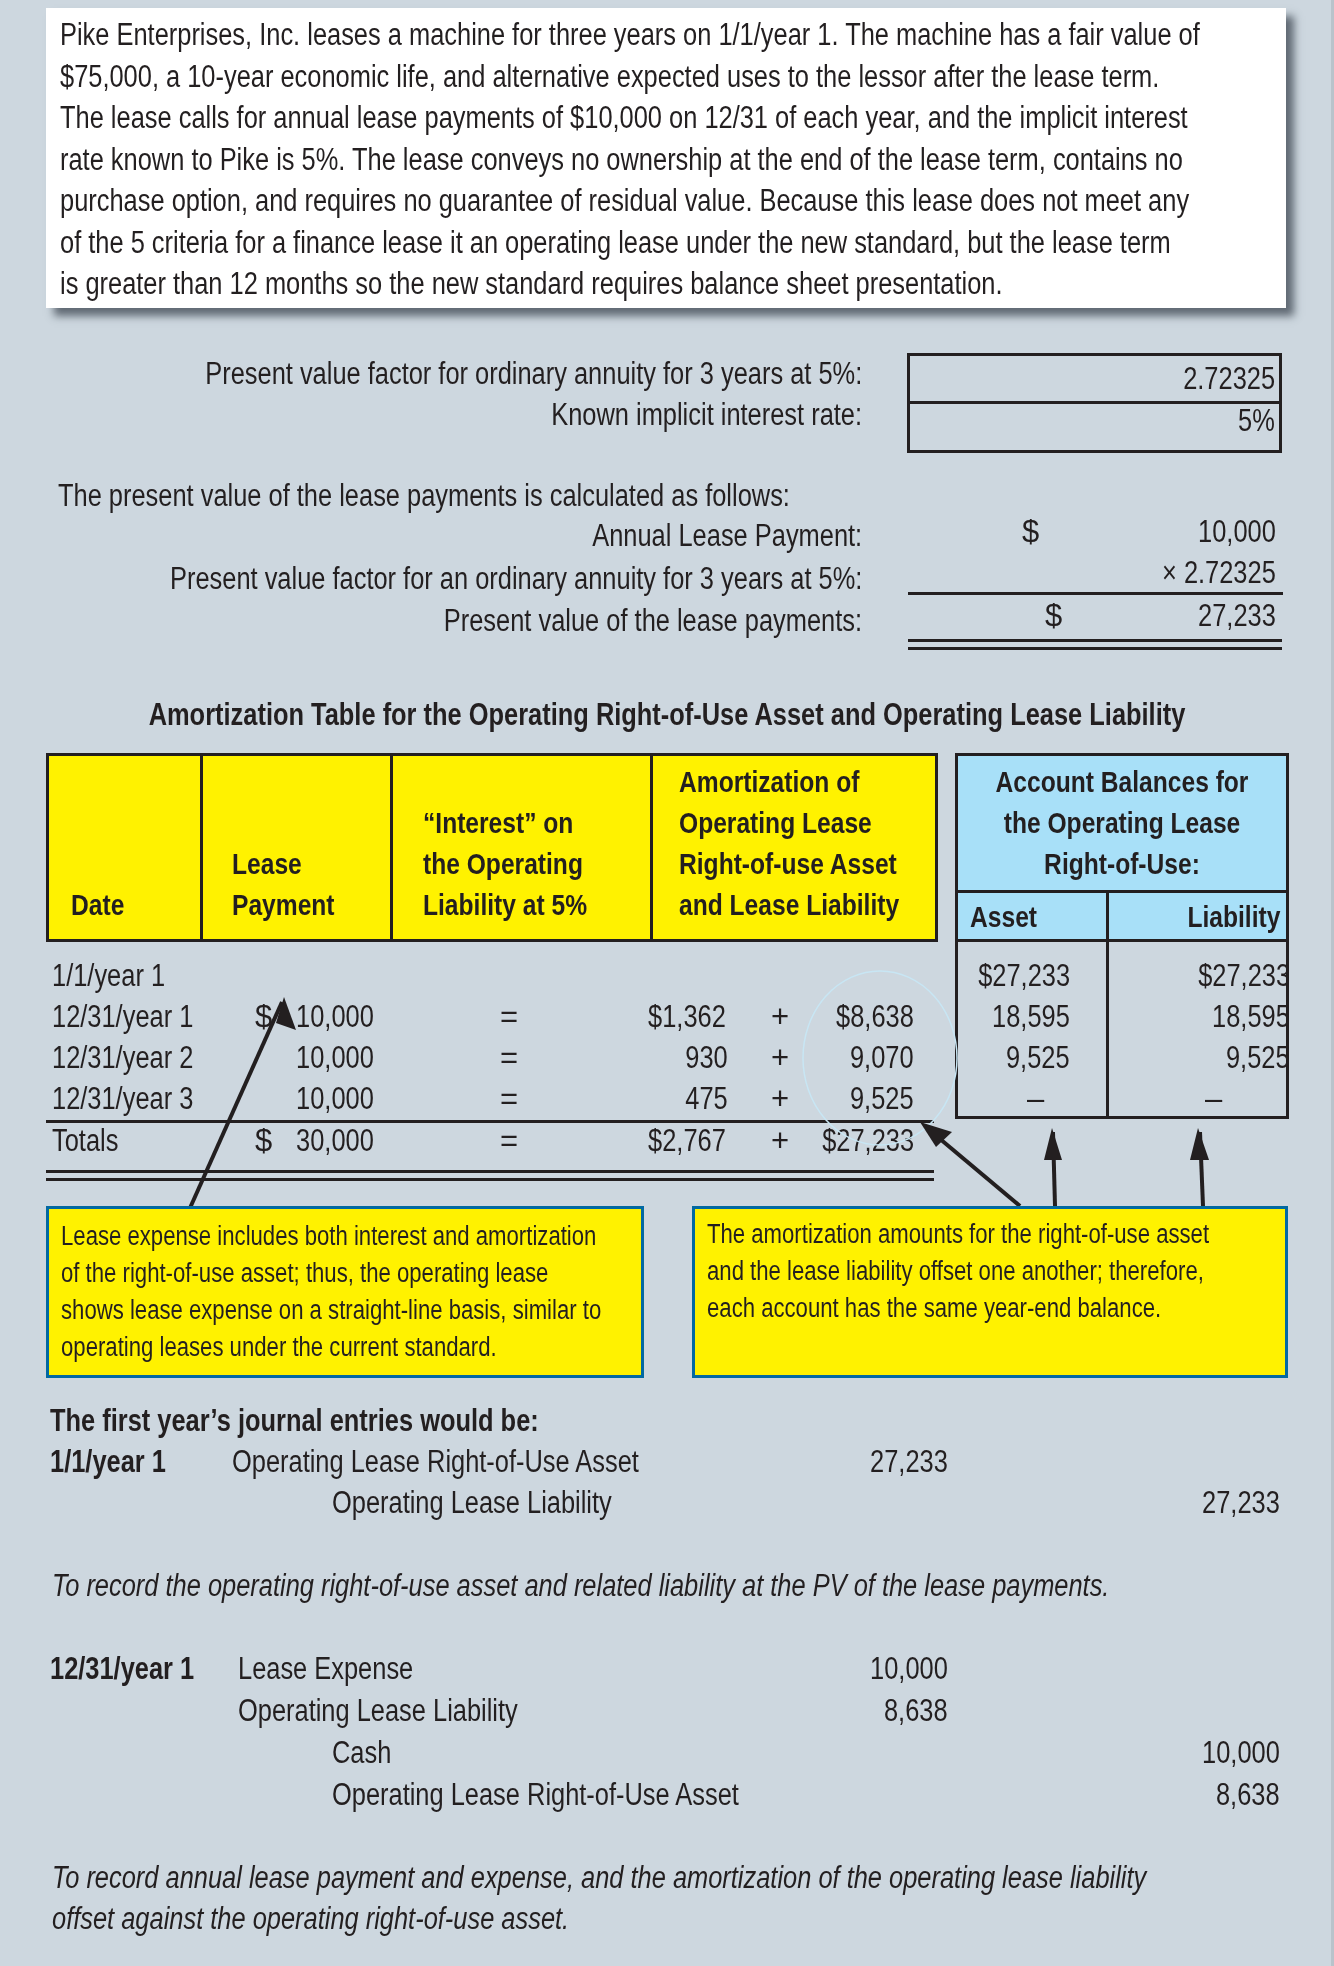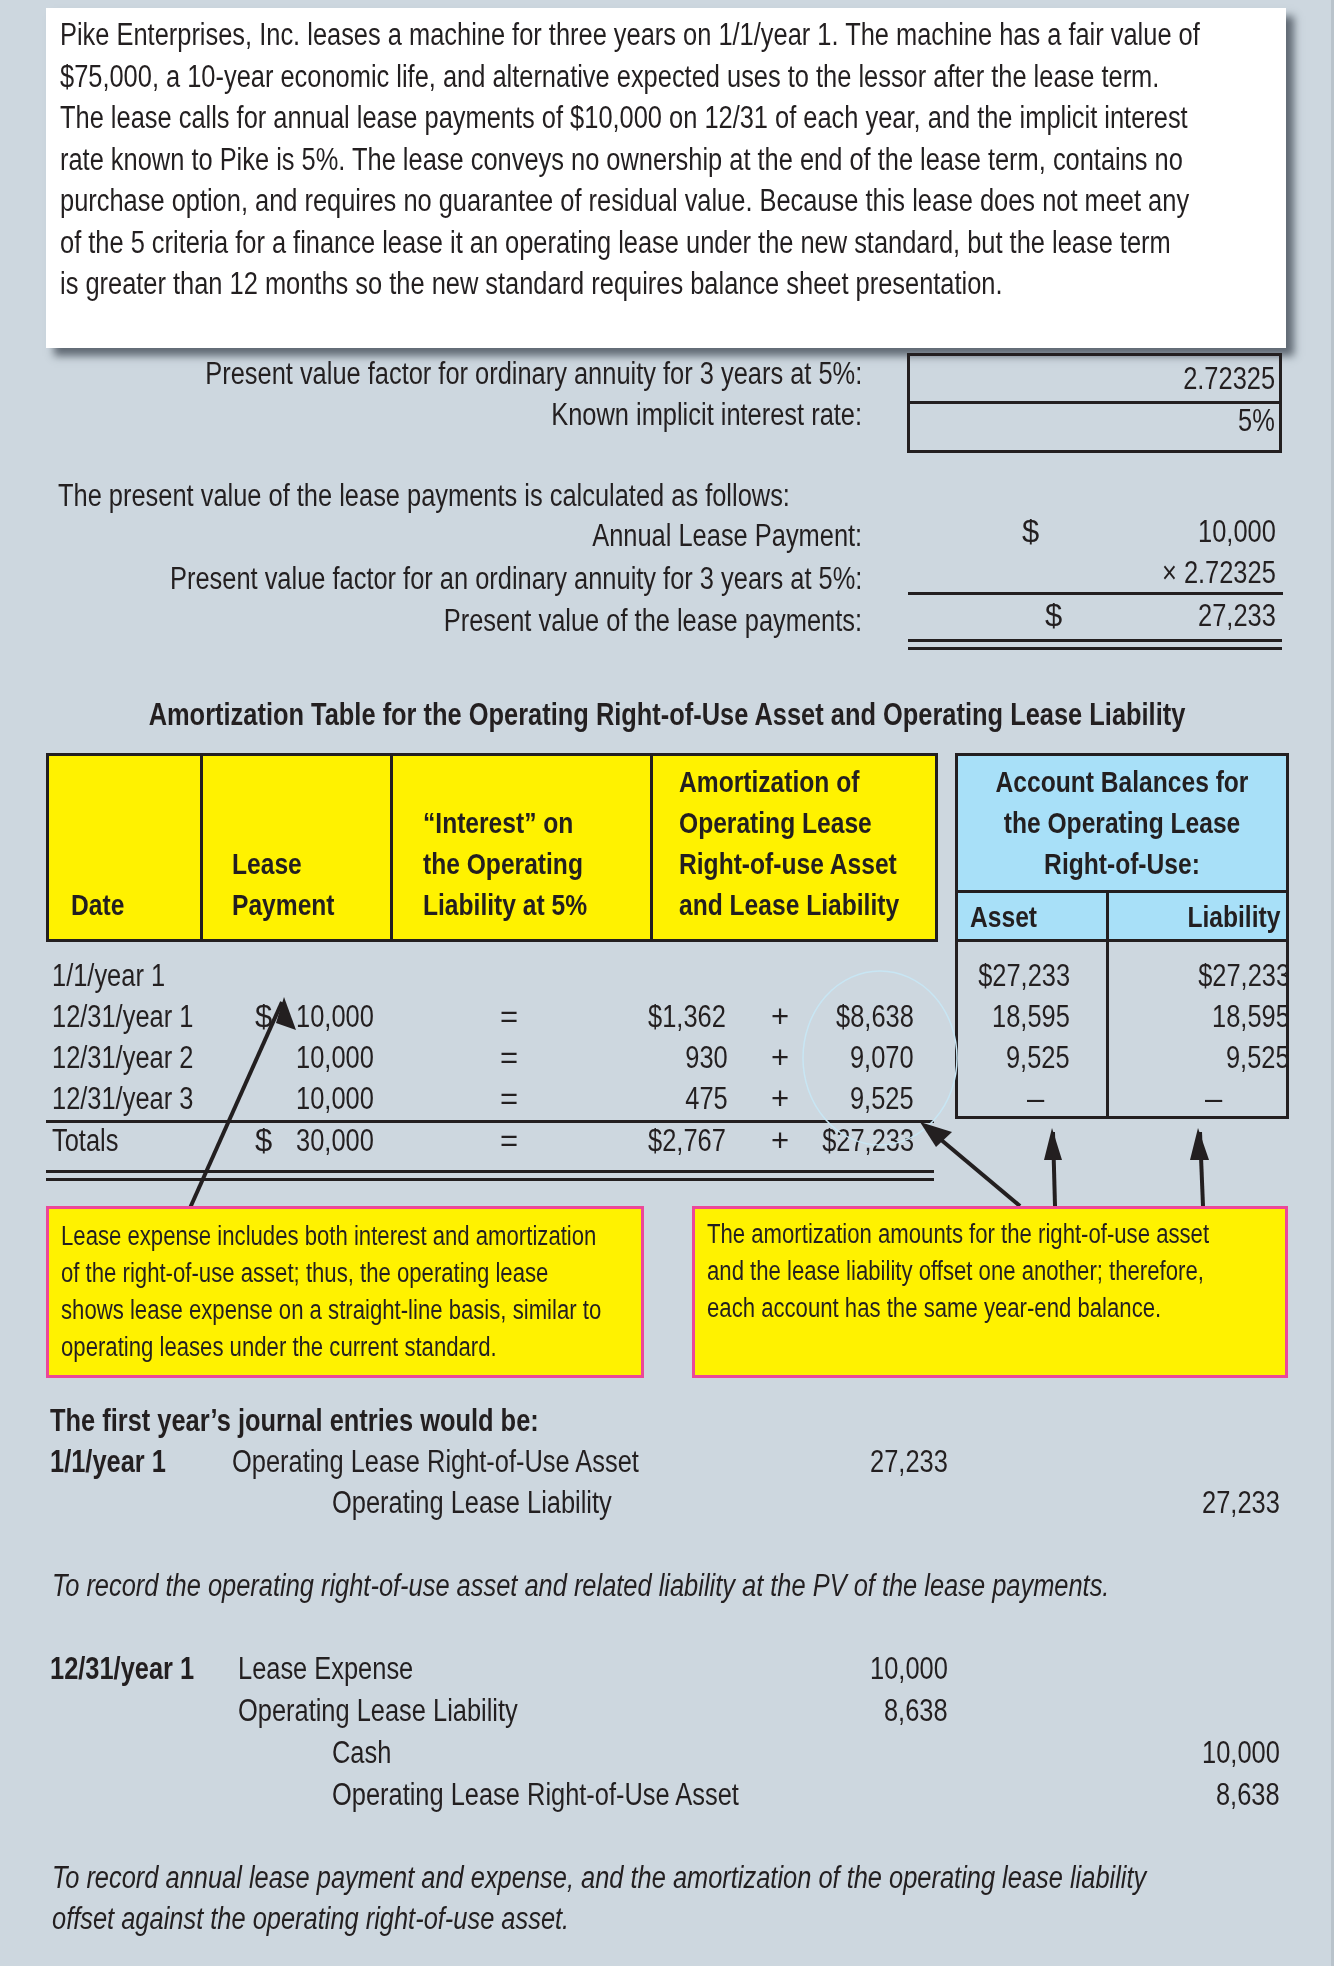--- a/index.html
+++ b/index.html
@@ -5,21 +5,21 @@
   html,body{margin:0;padding:0;}
   body{width:1334px;height:1966px;background:#cdd7df;position:relative;overflow:hidden;
        font-family:"Liberation Sans",sans-serif;color:#231f20;}
   .edge{position:absolute;left:1331px;top:0;width:3px;height:1966px;background:#b9c3cb;}
   .abs{position:absolute;}
   .narrow{transform:scaleX(0.82);transform-origin:left top;white-space:nowrap;}
   .narrow-r{transform:scaleX(0.82);transform-origin:right top;white-space:nowrap;text-align:right;}
   .narrow-c{transform:scaleX(0.82);transform-origin:center top;white-space:nowrap;text-align:center;}
 
   
-  .intro{left:46px;top:8px;width:1240px;height:340px;background:#fff;
+  .intro{left:46px;top:8px;width:1240px;height:300px;background:#fff;
          box-shadow:8px 8px 8px rgba(60,70,80,0.75);}
   .intro-text{position:absolute;left:14px;top:6px;width:1480px;font-size:31px;line-height:41.5px;
               transform:scaleX(0.82);transform-origin:left top;}
 
   .t30{font-size:31px;line-height:36px;}
   .pvbox{left:907px;top:353px;width:369px;height:94px;border:3px solid #231f20;}
   .pvbox .split{position:absolute;left:0;top:45px;width:100%;height:3px;background:#231f20;}
 
   .hline{position:absolute;height:3px;background:#231f20;}
 
@@ -27,21 +27,21 @@
 
   
   .yhead{left:46px;top:753px;width:886px;height:183px;background:#fff200;border:3px solid #231f20;}
   .ycol{position:absolute;top:0;height:183px;border-left:3px solid #231f20;}
   .bhead{left:955px;top:753px;width:328px;height:183px;background:#a8e0f8;border:3px solid #231f20;}
   .hdtext{font-weight:bold;font-size:30px;line-height:41px;}
   .bbody{left:955px;top:936px;width:328px;height:180px;border:3px solid #231f20;border-top:none;}
 
   .cell{font-size:31px;line-height:41px;}
 
-  .note{background:#fff200;border:3px solid #ec4899;}
+  .note{background:#fff200;border:3px solid #0369a1;}
   .note-text{font-size:27px;line-height:37px;}
 
   .ital{font-style:italic;font-size:31px;line-height:41px;}
   .bold{font-weight:bold;}
 </style>
 </head>
 <body>
 
 <div class="edge"></div>
 

